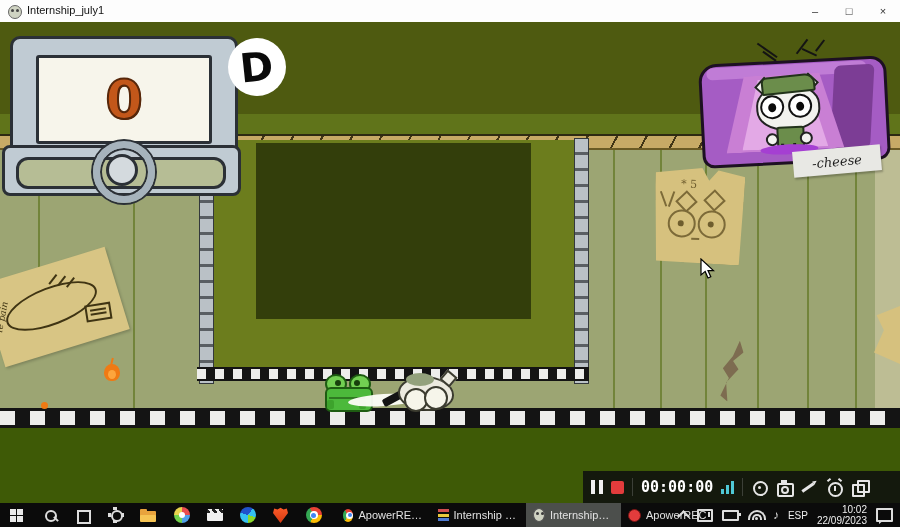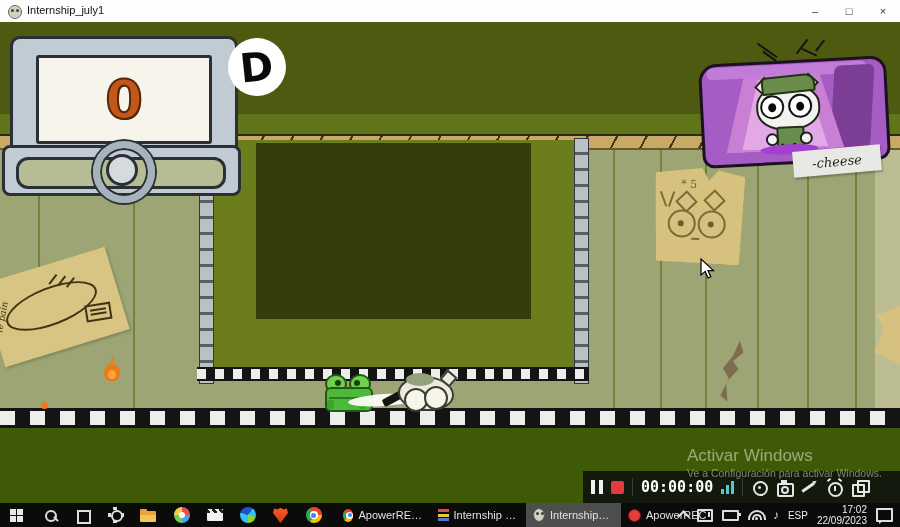--- a/index.html
+++ b/index.html
@@ -360,22 +360,20 @@
     <div id="cat-patch" class="a"></div>
     <div class="a cat-haunch" style="left:14px;top:16px"></div>
     <div class="a cat-haunch" style="left:34px;top:14px"></div>
     <div id="cat-ear" class="a"></div>
   </div>
 
   <svg class="a" style="left:700px;top:236px;z-index:80" width="15" height="22" viewBox="0 0 15 22">
     <path d="M1 1 L1 17 L5.2 13.4 L8 20 L10.8 18.8 L8 12.6 L13.5 12.6 Z" fill="#ffffff" stroke="#000000" stroke-width="1.2"></path>
   </svg>
 
-  <div id="wm1" class="a">Activar Windows</div>
-  <div id="wm2" class="a">Ve a Configuración para activar Windows.</div>
 
   <div id="recbar" class="a">
     <div id="pause-btn">
         <i></i>
         <i></i>
       </div>
     <div id="stop-btn"></div>
     <div class="rsep"></div>
     <div id="rec-timer">00:00:00</div>
     <div id="level">
@@ -510,20 +508,20 @@
         <i></i>
       </div>
     <div id="wifi">
         <i class="a1"></i>
         <i class="a2"></i>
         <i class="d"></i>
       </div>
     <div id="audio">♪</div>
     <div id="lang">ESP</div>
     <div id="clock">
-      <div>17:02</div>
+      <div>10:02</div>
       <div>22/09/2023</div>
     </div>
     <div id="action">
         <i></i>
       </div>
   </div>
 </div>
 
 </body></html>

